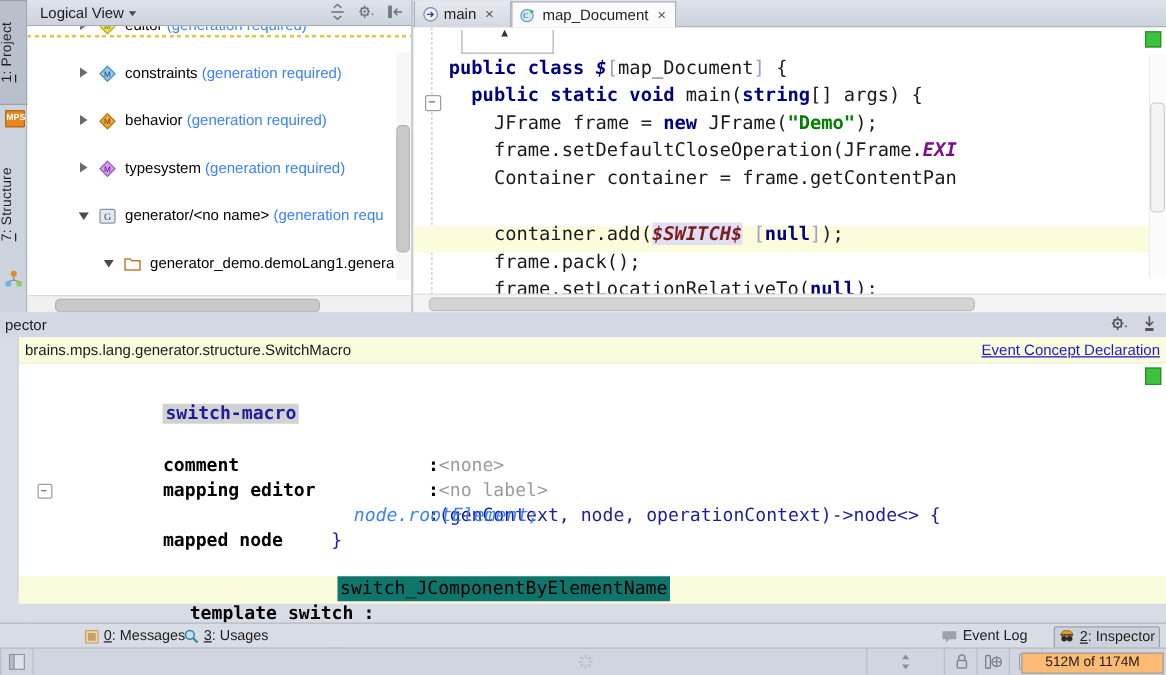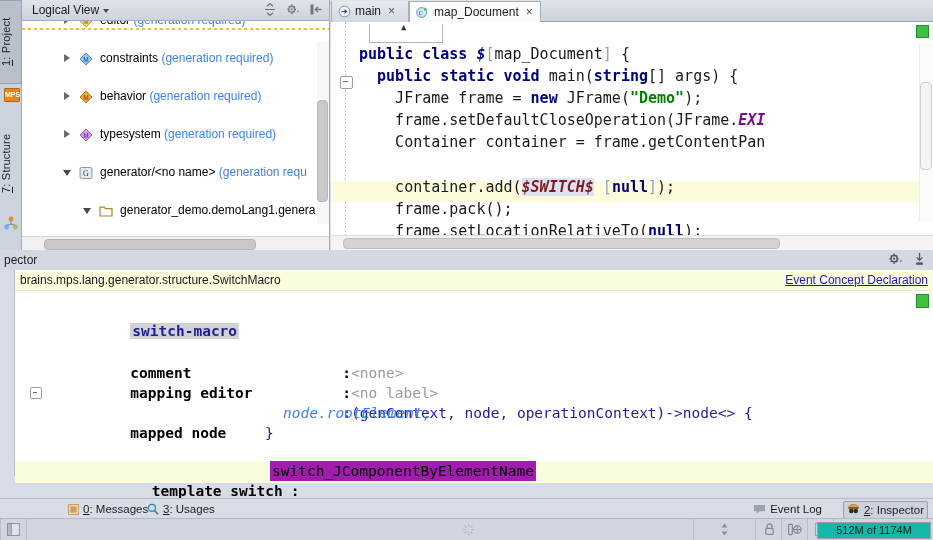--- a/index.html
+++ b/index.html
@@ -222,21 +222,21 @@
   }
   .insp-fold{
     position:absolute;left:-13px;top:4px;width:10px;height:10px;
     border:1px solid #9d9d9d;border-radius:2px;background:#fff;
   }
   .insp-fold::before{content:"";position:absolute;left:2px;top:4px;width:4px;height:1px;background:#6f6f6f;}
   .tswitch-row{
     position:absolute;left:0;right:0;height:22px;line-height:22px;
     background:#fbfbdd;
   }
-  .tswitch-sel{background:#a21caf;}
+  .tswitch-sel{background:#0f766e;}
   .bulb{
     display:inline-block;width:9px;height:11px;vertical-align:middle;
     margin-right:1px;position:relative;
   }
 
   
   .toolwin-bar{
     position:absolute;left:0;bottom:22px;right:0;height:20px;
     background:#d7dce5;border-top:1px solid #b4b9c3;box-sizing:border-box;
   }
@@ -250,21 +250,21 @@
   .statusbar{
     position:absolute;left:0;bottom:0;right:0;height:22px;
     background:#d0d5df;border-top:1px solid #b4b9c3;box-sizing:border-box;
   }
   .sb-cell{
     position:absolute;top:0;height:21px;border-left:1px solid #b9bec8;
     box-sizing:border-box;
   }
   .memwidget{
     position:absolute;right:2px;top:3px;width:112px;height:15px;
-    background:#14b8a6;border:1px solid #9aa1ad;
+    background:#fdba74;border:1px solid #9aa1ad;
     font-size:11px;line-height:15px;text-align:center;color:#1d1d1d;
   }
   .sb-spin{position:absolute;left:462px;top:4px;width:13px;height:13px;opacity:.5;}
 </style>
 </head>
 <body>
 
 <div class="app">
 
   <div class="toolstrip">

